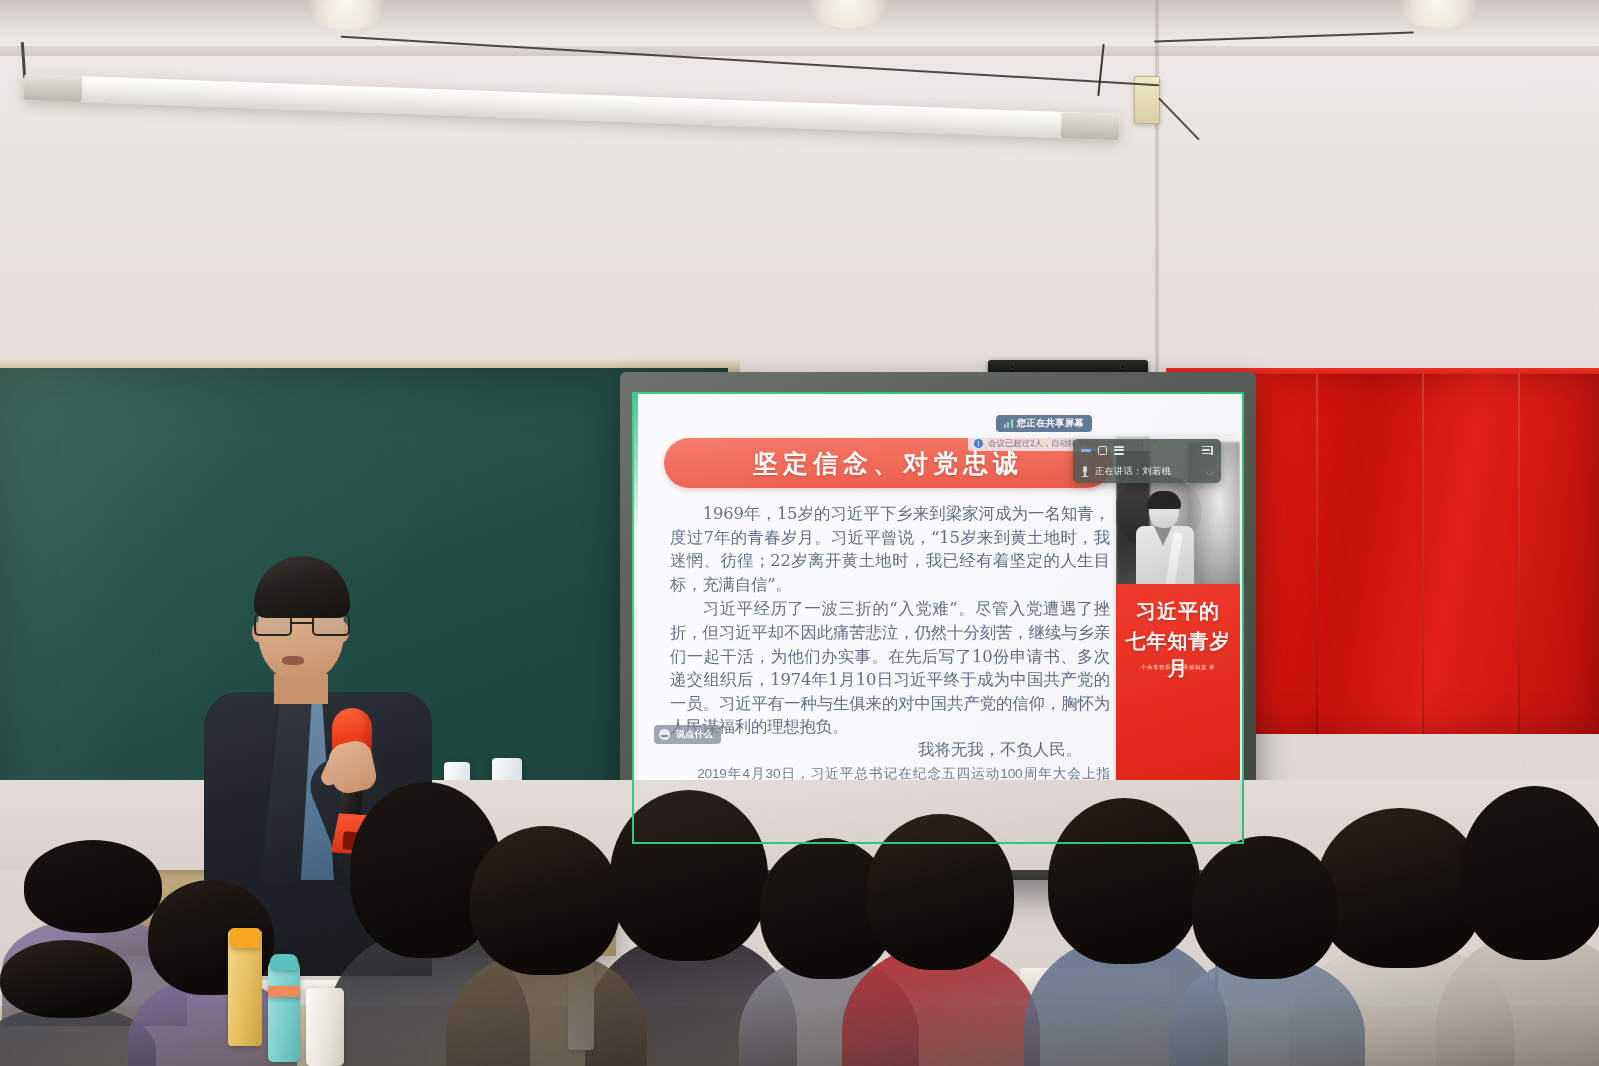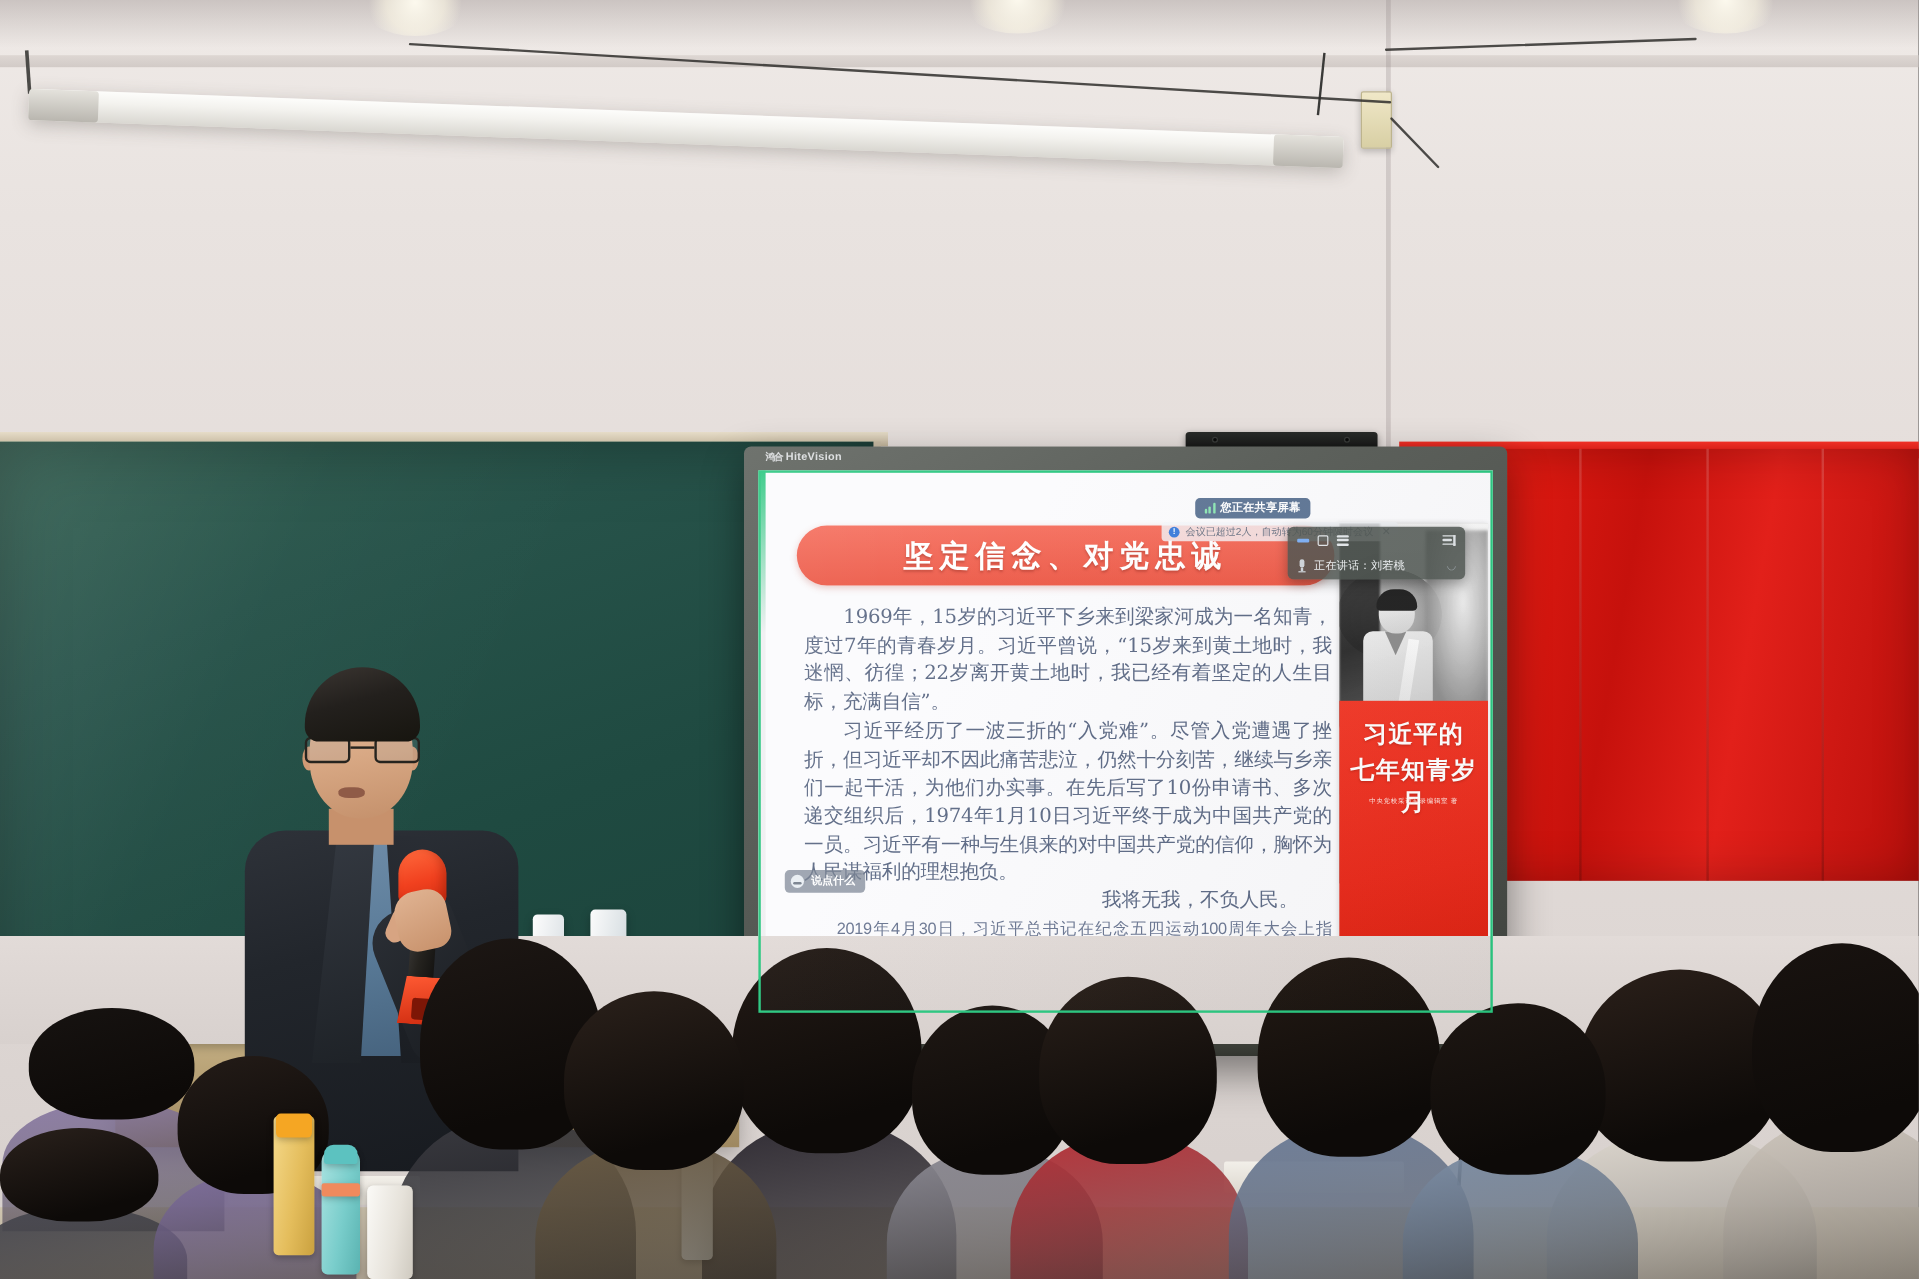--- a/index.html
+++ b/index.html
@@ -557,26 +557,20 @@
   <div class="bottle" style="left:446px;top:790px;width:24px;height:22px;background:#e24a3c;"></div>
   <div class="bottle" style="left:492px;top:758px;width:30px;height:104px;background:linear-gradient(100deg,#fbfbfb,#dde3e6 60%,#c6ccd0);"></div>
   <div class="bottle" style="left:494px;top:786px;width:27px;height:24px;background:#dd4436;"></div>
 
   <div class="camera-bar" style="left:988px;top:360px;">
     <div class="camera-lens" style="left:22px;"></div>
     <div class="camera-lens" style="left:132px;"></div>
   </div>
 
   <div class="display-outer">
-    <div class="display-brandbar">
-      <div class="brand">
-        <span class="logo-cn">鸿合</span>
-        <span>HiteVision</span>
-      </div>
-    </div>
 
     <div class="screen">
 
       <div class="slide">
         <div class="slide-left-accent"></div>
 
         <div class="title-pill">
           <span>坚定信念、对党忠诚</span>
         </div>
 

